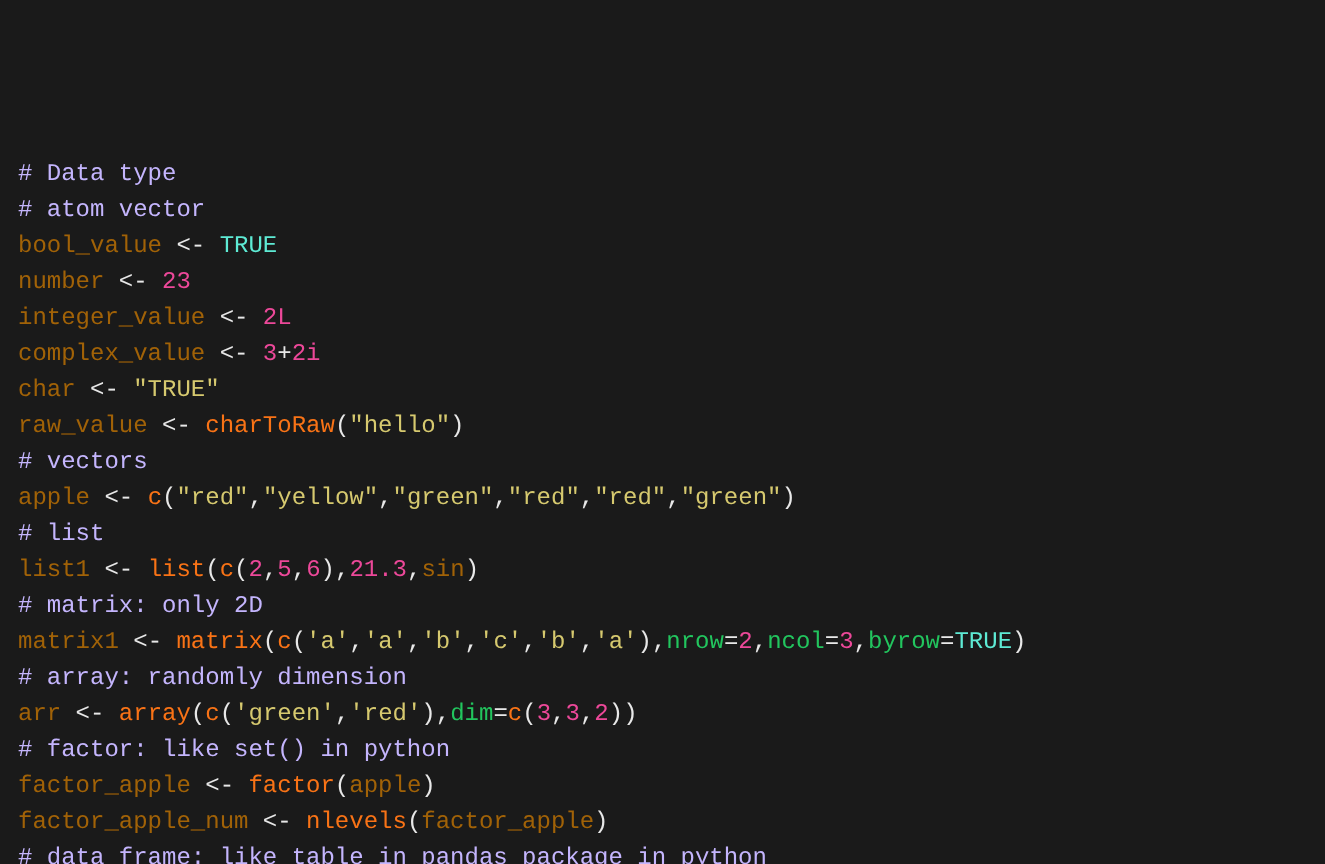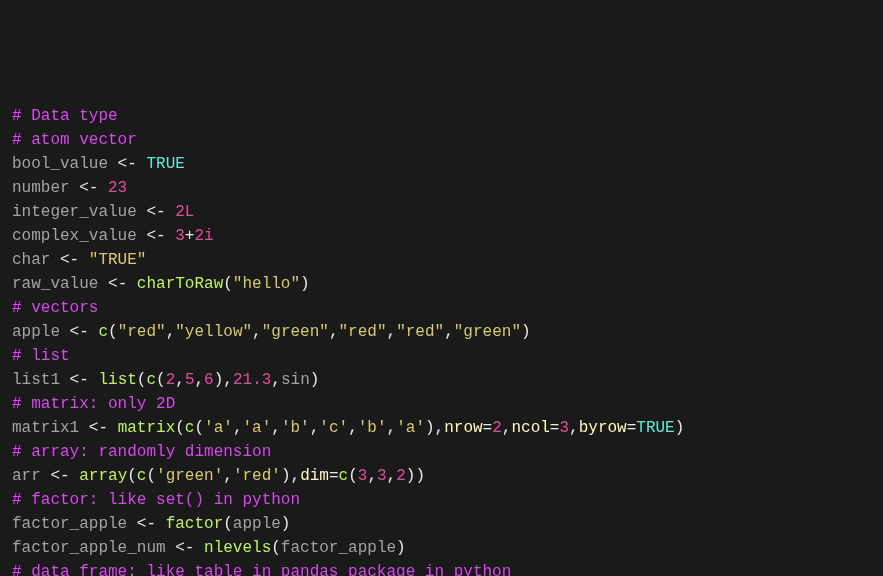--- a/index.html
+++ b/index.html
@@ -8,29 +8,29 @@
     font-family: 'Consolas', 'Monaco', 'Courier New', monospace;
     font-size: 16px;
     line-height: 1.5;
     padding: 8px 12px;
     color: #d4d4d4;
     width: 883px;
     height: 576px;
     overflow: hidden;
     white-space: pre;
   }
-  .comment { color: #d946ef; }
-  .func { color: #bef264; }
-  .ident { color: #a3a3a3; }
+  .comment { color: #c4b5fd; }
+  .func { color: #f97316; }
+  .ident { color: #a16207; }
   .op { color: #e8e8e8; }
   .num { color: #ec4899; }
   .const { color: #5eead4; }
   .str { color: #d6c96f; }
   .paren { color: #e8e8e8; }
-  .kwarg { color: #fef9c3; }
+  .kwarg { color: #22c55e; }
   pre { font-family: inherit; }
 </style>
 </head>
 <body>
 
 
 
 <pre id="code"><div><span class="comment"># Data type</span></div><div><span class="comment"># atom vector</span></div><div><span class="ident">bool_value</span><span class="op"> &lt;- </span><span class="const">TRUE</span></div><div><span class="ident">number</span><span class="op"> &lt;- </span><span class="num">23</span></div><div><span class="ident">integer_value</span><span class="op"> &lt;- </span><span class="num">2L</span></div><div><span class="ident">complex_value</span><span class="op"> &lt;- </span><span class="num">3</span><span class="op">+</span><span class="num">2i</span></div><div><span class="ident">char</span><span class="op"> &lt;- </span><span class="str">"TRUE"</span></div><div><span class="ident">raw_value</span><span class="op"> &lt;- </span><span class="func">charToRaw</span><span class="paren">(</span><span class="str">"hello"</span><span class="paren">)</span></div><div><span class="comment"># vectors</span></div><div><span class="ident">apple</span><span class="op"> &lt;- </span><span class="func">c</span><span class="paren">(</span><span class="str">"red"</span><span class="op">,</span><span class="str">"yellow"</span><span class="op">,</span><span class="str">"green"</span><span class="op">,</span><span class="str">"red"</span><span class="op">,</span><span class="str">"red"</span><span class="op">,</span><span class="str">"green"</span><span class="paren">)</span></div><div><span class="comment"># list</span></div><div><span class="ident">list1</span><span class="op"> &lt;- </span><span class="func">list</span><span class="paren">(</span><span class="func">c</span><span class="paren">(</span><span class="num">2</span><span class="op">,</span><span class="num">5</span><span class="op">,</span><span class="num">6</span><span class="paren">)</span><span class="op">,</span><span class="num">21.3</span><span class="op">,</span><span class="ident">sin</span><span class="paren">)</span></div><div><span class="comment"># matrix: only 2D</span></div><div><span class="ident">matrix1</span><span class="op"> &lt;- </span><span class="func">matrix</span><span class="paren">(</span><span class="func">c</span><span class="paren">(</span><span class="str">'a'</span><span class="op">,</span><span class="str">'a'</span><span class="op">,</span><span class="str">'b'</span><span class="op">,</span><span class="str">'c'</span><span class="op">,</span><span class="str">'b'</span><span class="op">,</span><span class="str">'a'</span><span class="paren">)</span><span class="op">,</span><span class="kwarg">nrow</span><span class="op">=</span><span class="num">2</span><span class="op">,</span><span class="kwarg">ncol</span><span class="op">=</span><span class="num">3</span><span class="op">,</span><span class="kwarg">byrow</span><span class="op">=</span><span class="const">TRUE</span><span class="paren">)</span></div><div><span class="comment"># array: randomly dimension</span></div><div><span class="ident">arr</span><span class="op"> &lt;- </span><span class="func">array</span><span class="paren">(</span><span class="func">c</span><span class="paren">(</span><span class="str">'green'</span><span class="op">,</span><span class="str">'red'</span><span class="paren">)</span><span class="op">,</span><span class="kwarg">dim</span><span class="op">=</span><span class="func">c</span><span class="paren">(</span><span class="num">3</span><span class="op">,</span><span class="num">3</span><span class="op">,</span><span class="num">2</span><span class="paren">)</span><span class="paren">)</span></div><div><span class="comment"># factor: like set() in python</span></div><div><span class="ident">factor_apple</span><span class="op"> &lt;- </span><span class="func">factor</span><span class="paren">(</span><span class="ident">apple</span><span class="paren">)</span></div><div><span class="ident">factor_apple_num</span><span class="op"> &lt;- </span><span class="func">nlevels</span><span class="paren">(</span><span class="ident">factor_apple</span><span class="paren">)</span></div><div><span class="comment"># data frame: like table in pandas package in python</span></div></pre>
 
 

